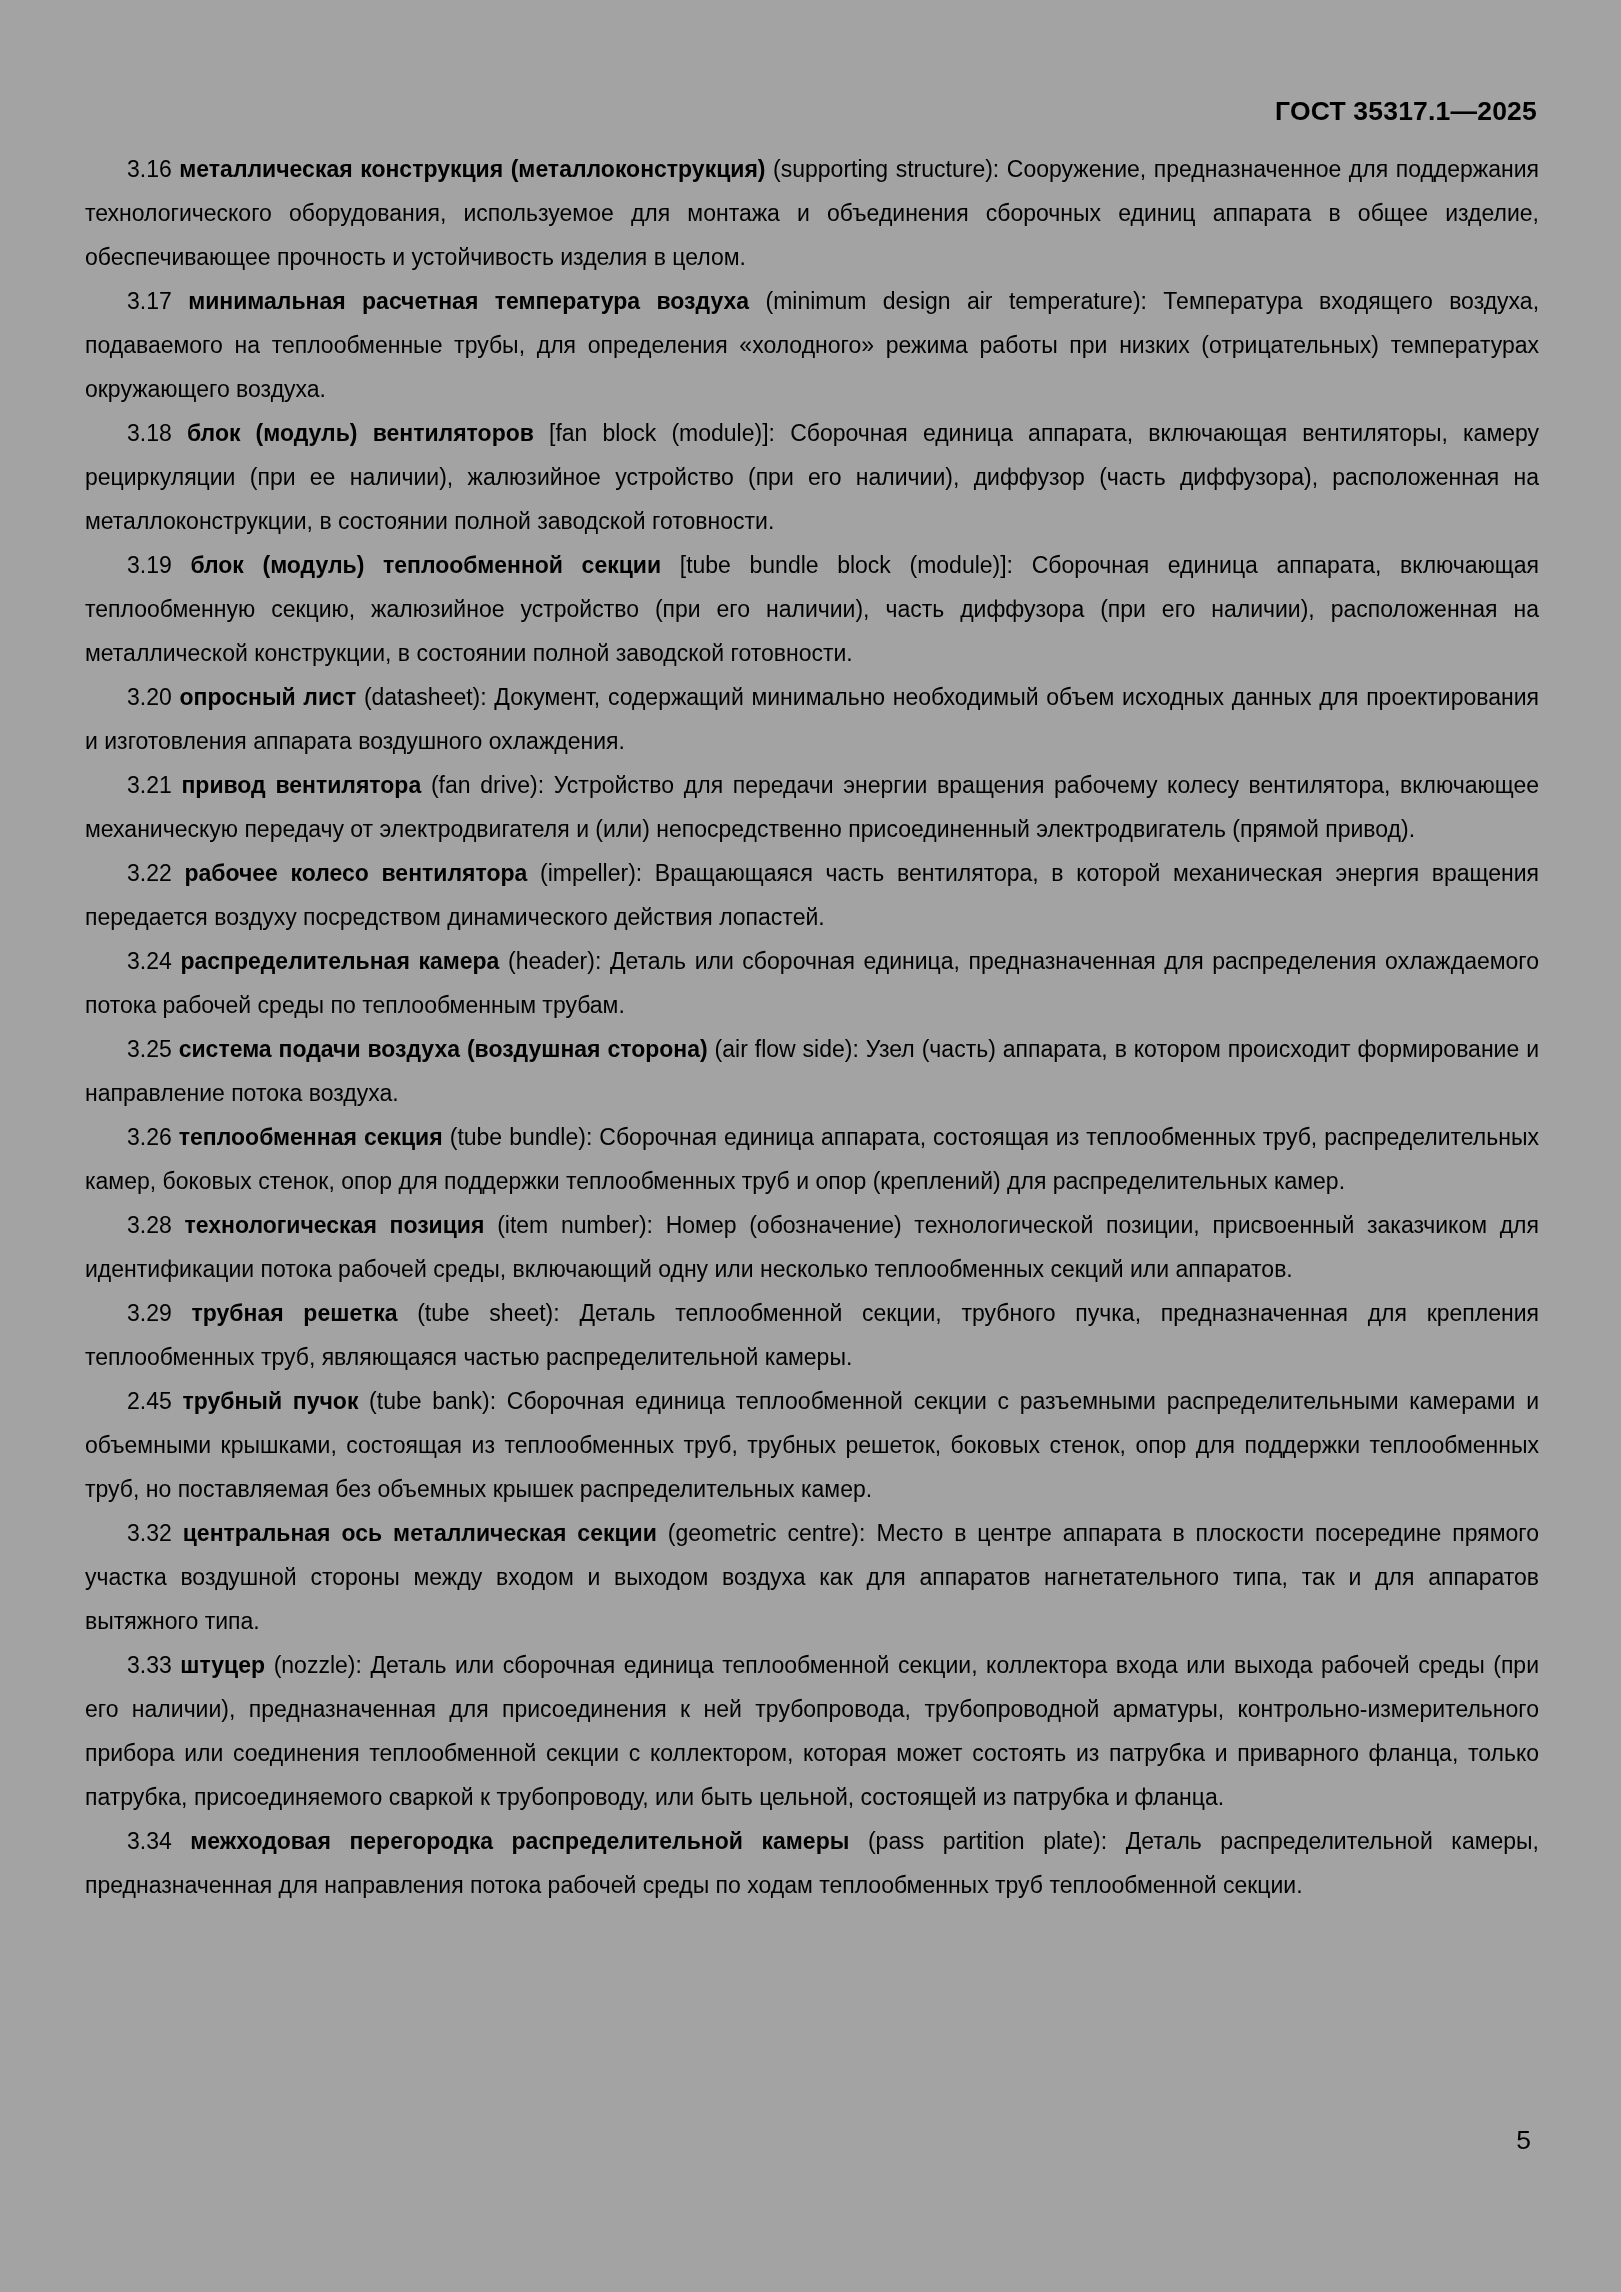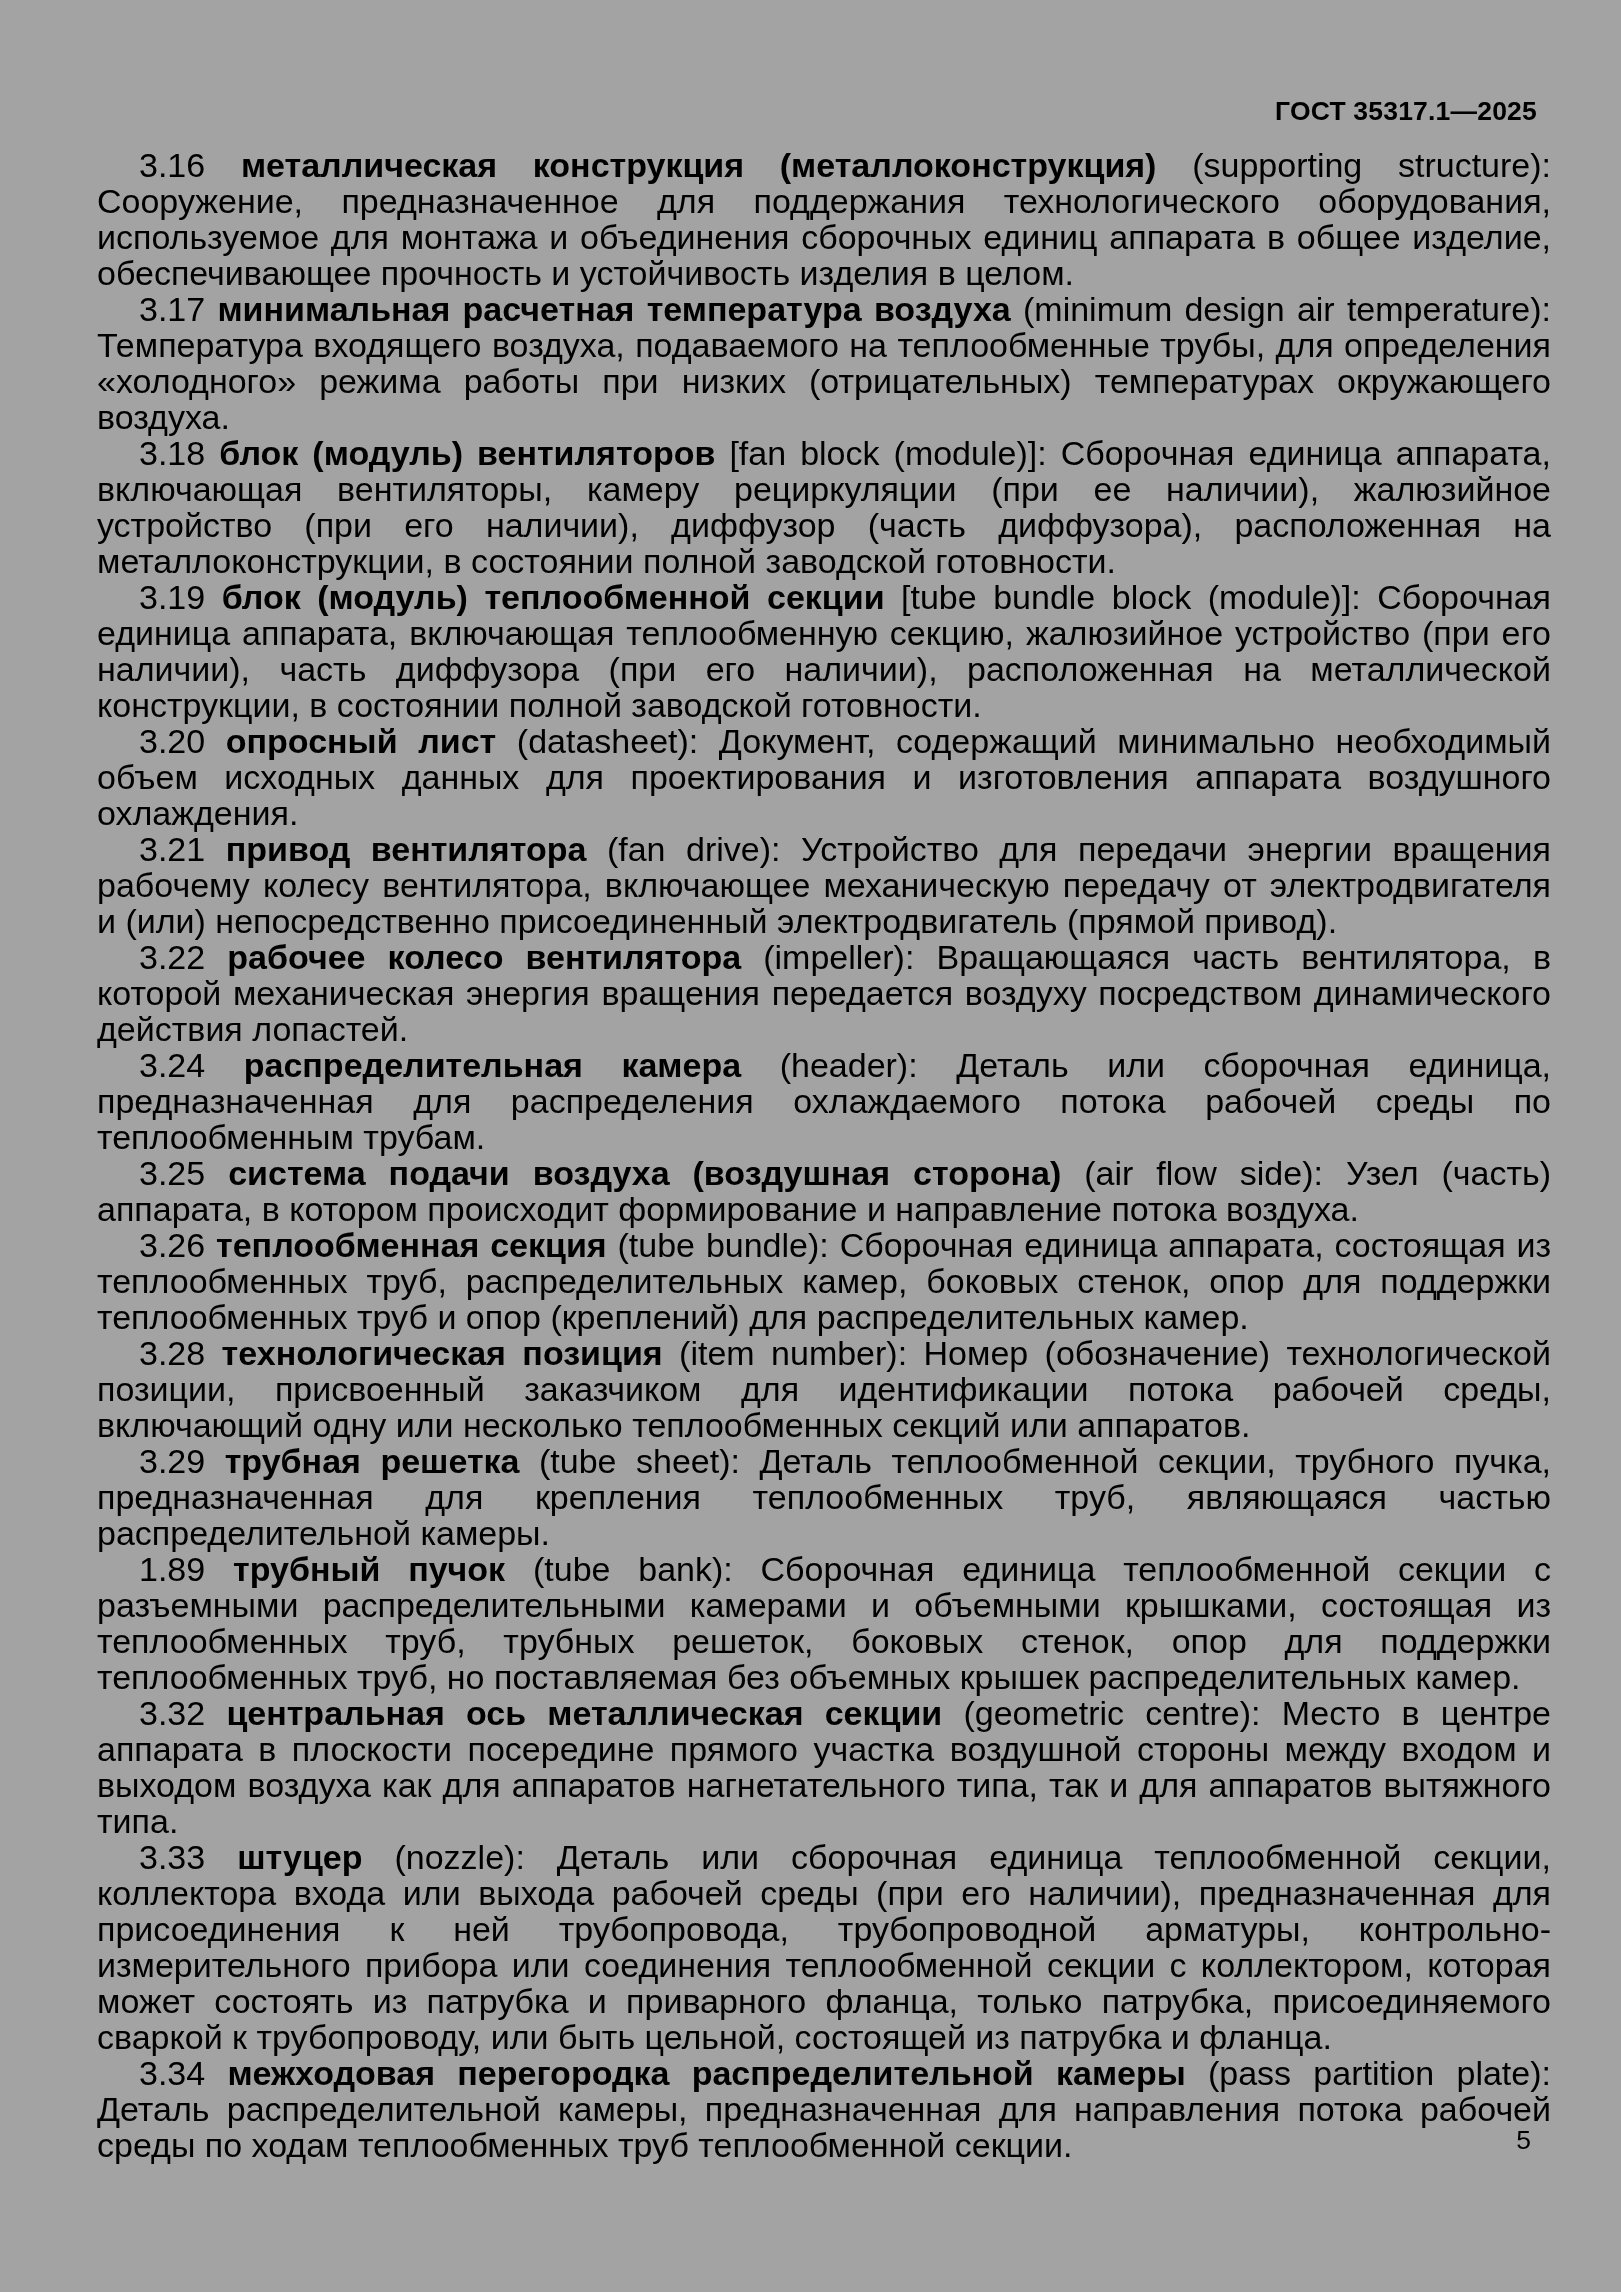--- a/index.html
+++ b/index.html
@@ -22,24 +22,24 @@
     position: absolute;
     top: 96px;
     right: 84px;
     font-size: 26.5px;
     font-weight: bold;
     letter-spacing: 0.2px;
   }
   .content {
     position: absolute;
     top: 147px;
-    left: 97px;
+    left: 85px;
     width: 1454px;
-    font-size: 34px;
-    line-height: 36px;
+    font-size: 23px;
+    line-height: 44px;
     text-align: justify;
   }
   .para {
     text-indent: 42px;
     margin: 0;
   }
   .para .term { font-weight: bold; }
   .page-number {
     position: absolute;
     top: 2125px;
@@ -136,21 +136,21 @@
 
   <p class="para">
     <span class="num">3.29</span>
     <b class="term">трубная решетка</b>
     <span class="english">(tube sheet):</span>
     <span class="definition">Деталь теплообменной секции, трубного пучка, предназначенная для крепления теплообменных труб, являющаяся частью распределительной камеры.</span>
   </p>
 
 
   <p class="para">
-    <span class="num">1.89</span>
+    <span class="num">2.45</span>
     <b class="term">трубный пучок</b>
     <span class="english">(tube bank):</span>
     <span class="definition">Сборочная единица теплообменной секции с разъемными распределительными камерами и объемными крышками, состоящая из теплообменных труб, трубных решеток, боковых стенок, опор для поддержки теплообменных труб, но поставляемая без объемных крышек распределительных камер.</span>
   </p>
 
   <p class="para">
     <span class="num">3.32</span>
     <b class="term">центральная ось металлическая секции</b>
     <span class="english">(geometric centre):</span>
     <span class="definition">Место в центре аппарата в плоскости посередине прямого участка воздушной стороны между входом и выходом воздуха как для аппаратов нагнетательного типа, так и для аппаратов вытяжного типа.</span>

